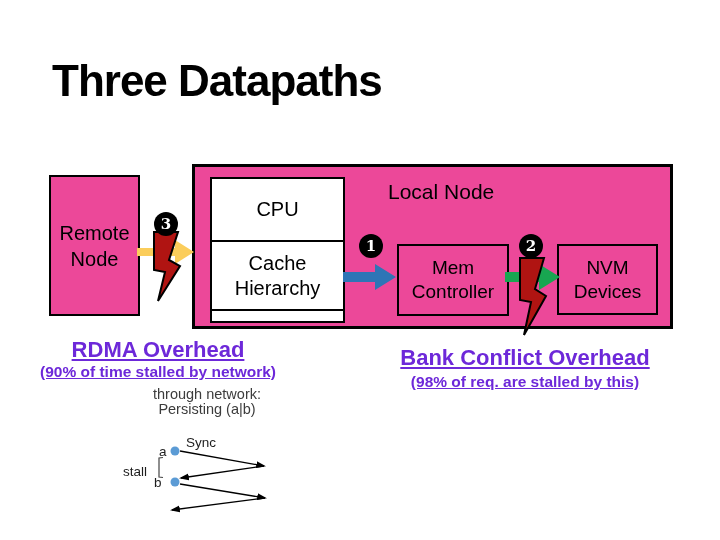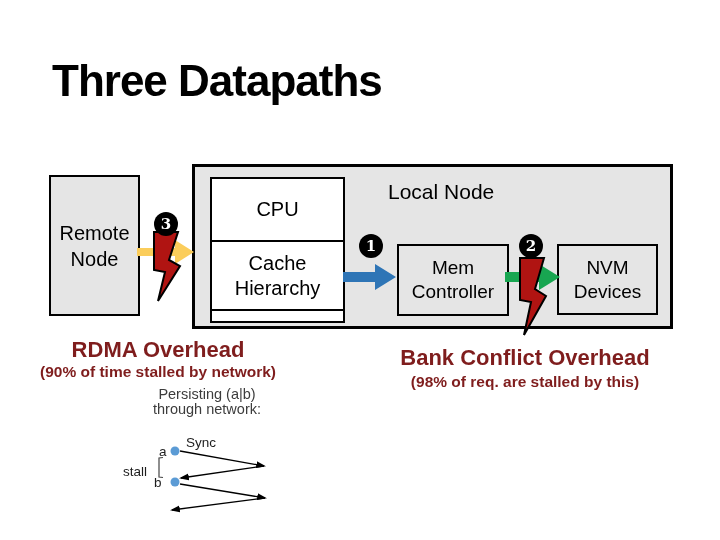--- a/index.html
+++ b/index.html
@@ -3,21 +3,21 @@
 <meta charset="utf-8">
 <style>
   html,body{margin:0;padding:0;}
   body{font-family:"Liberation Sans",sans-serif;background:#fff;}
   .slide{position:relative;width:720px;height:540px;background:#ffffff;overflow:hidden;}
   .abs{position:absolute;}
 
   .title{left:52px;top:56px;font-size:44px;font-weight:bold;color:#000;
          letter-spacing:-1px;white-space:nowrap;}
 
-  .box{position:absolute;border:2px solid #000;background:#e5e5e5;box-sizing:border-box;
+  .box{position:absolute;border:2px solid #000;background:#ec4899;box-sizing:border-box;
        display:flex;flex-direction:column;align-items:center;justify-content:center;
        text-align:center;color:#000;}
   .remote-node{left:49px;top:175px;width:91px;height:141px;font-size:20px;line-height:26px;}
   .local-node{left:192px;top:164px;width:481px;height:165px;border-width:3px;z-index:0;}
   .local-node-label{left:388px;top:180px;font-size:21px;color:#000;white-space:nowrap;}
 
   .cpu-col{left:210px;top:177px;width:135px;height:146px;border:2px solid #000;
            box-sizing:border-box;position:absolute;display:flex;flex-direction:column;background:#fff;}
   .cpu-sec{height:61px;border-bottom:2px solid #000;display:flex;align-items:center;
            justify-content:center;font-size:20px;}
@@ -35,21 +35,21 @@
   .badge-2{left:519px;top:234px;}
   .badge-3{left:154px;top:212px;}
 
   svg{position:absolute;overflow:visible;}
   .arrow-yellow{left:137px;top:239px;z-index:2;}
   .arrow-blue{left:343px;top:264px;z-index:2;}
   .arrow-green{left:505px;top:264px;z-index:2;}
   .bolt-3{left:145px;top:230px;z-index:4;}
   .bolt-2{left:511px;top:256px;z-index:4;}
 
-  .cap{position:absolute;text-align:center;color:#7f1d1d;font-weight:bold;white-space:nowrap;}
+  .cap{position:absolute;text-align:center;color:#6d28d9;font-weight:bold;white-space:nowrap;text-decoration:underline;}
   .rdma-title{left:28px;top:337px;width:260px;font-size:22px;}
   .rdma-sub{left:28px;top:363px;width:260px;font-size:15.5px;}
   .bank-title{left:396px;top:345px;width:258px;font-size:22px;}
   .bank-sub{left:396px;top:373px;width:258px;font-size:15.5px;}
 
   .persist-cap{left:128px;top:387px;width:158px;text-align:center;color:#3c3c3c;
                font-size:14.5px;line-height:15px;}
 
   .timeline{left:118px;top:428px;}
   .tl-text{font-family:"Liberation Sans",sans-serif;font-size:13.5px;fill:#1d1d1d;}
@@ -110,22 +110,22 @@
   <div class="badge badge-1">1</div>
   <div class="badge badge-2">2</div>
   <div class="badge badge-3">3</div>
 
   <div class="cap rdma-title">RDMA Overhead</div>
   <div class="cap rdma-sub">(90% of time stalled by network)</div>
   <div class="cap bank-title">Bank Conflict Overhead</div>
   <div class="cap bank-sub">(98% of req. are stalled by this)</div>
 
   <div class="abs persist-cap">
+    <div>through network:</div>
     <div>Persisting (a|b)</div>
-    <div>through network:</div>
   </div>
 
   <svg class="timeline" width="165" height="90">
     <defs>
       <marker id="arr" viewBox="0 0 10 10" refX="8" refY="5" markerWidth="7.5" markerHeight="7.5" orient="auto-start-reverse">
         <path d="M0,1.5 L10,5 L0,8.5 z" fill="#000"></path>
       </marker>
     </defs>
     <text class="tl-text" x="68" y="19">Sync</text>
     <text class="tl-text" x="41" y="28">a</text>

